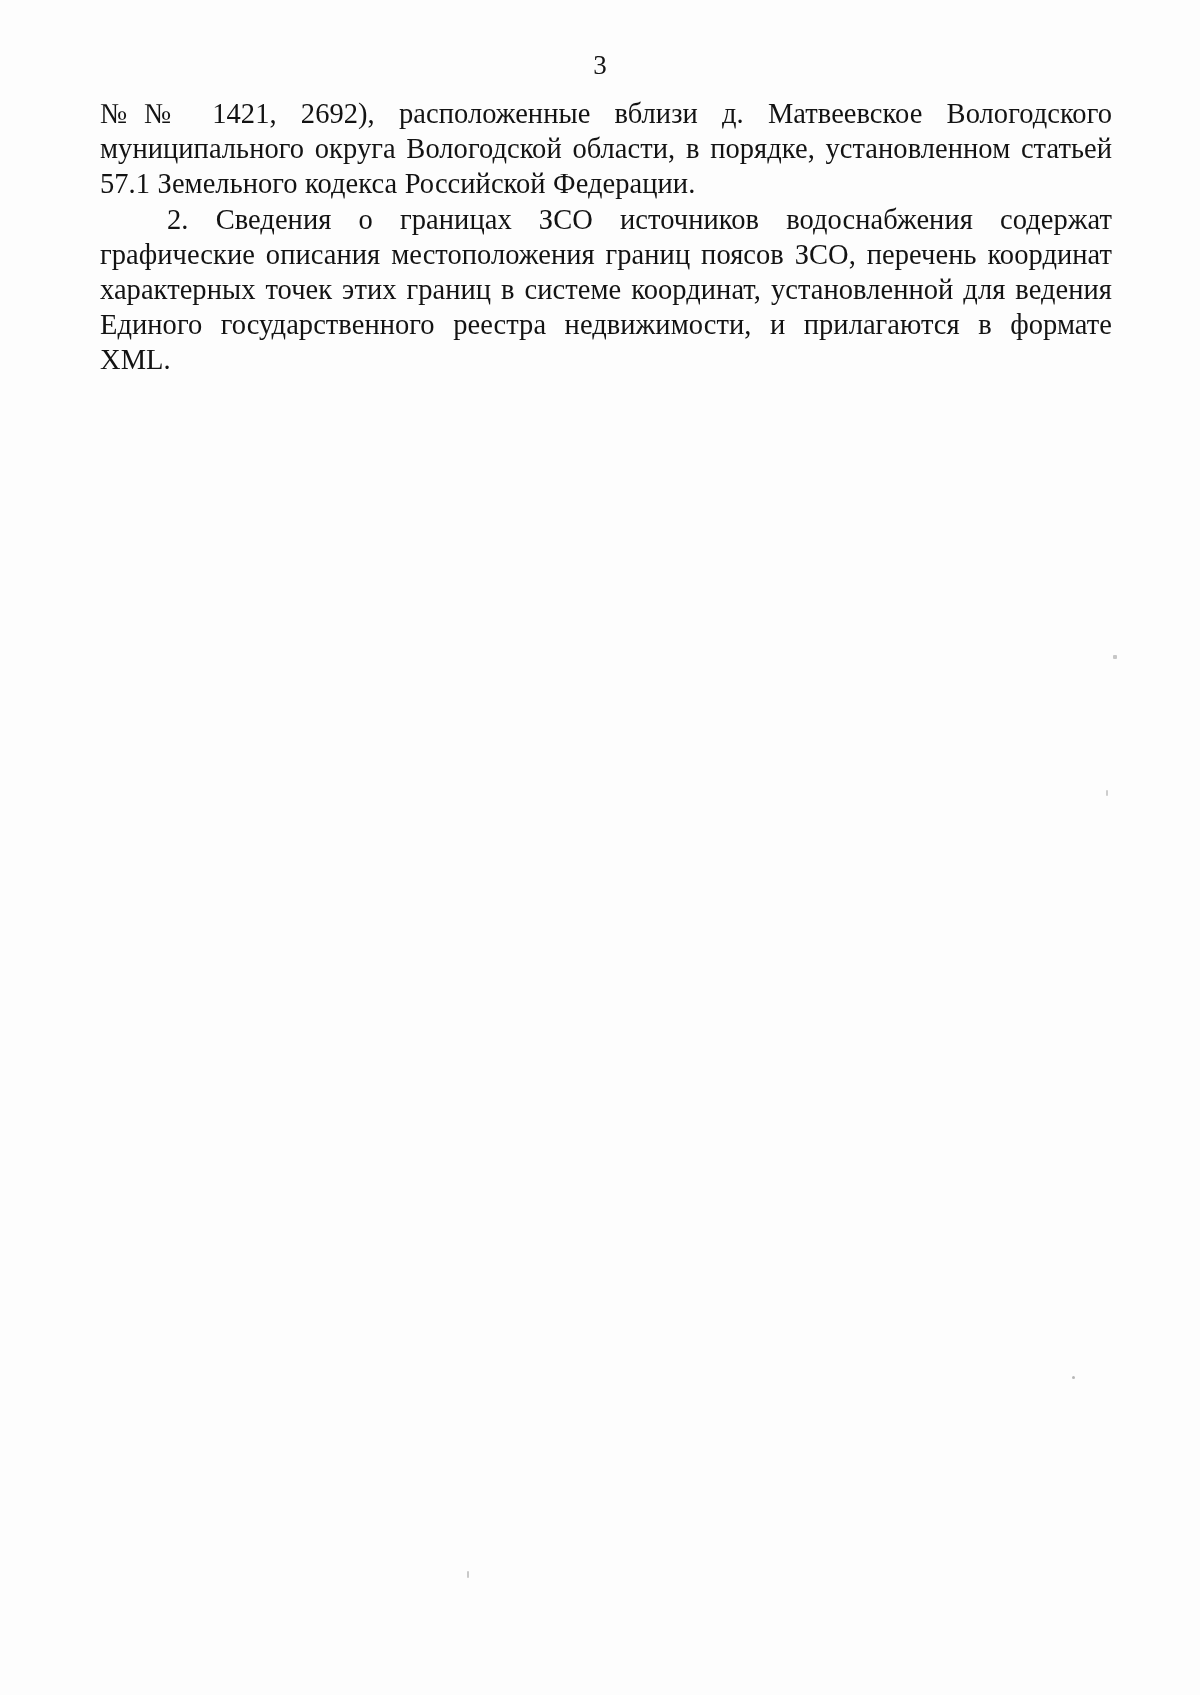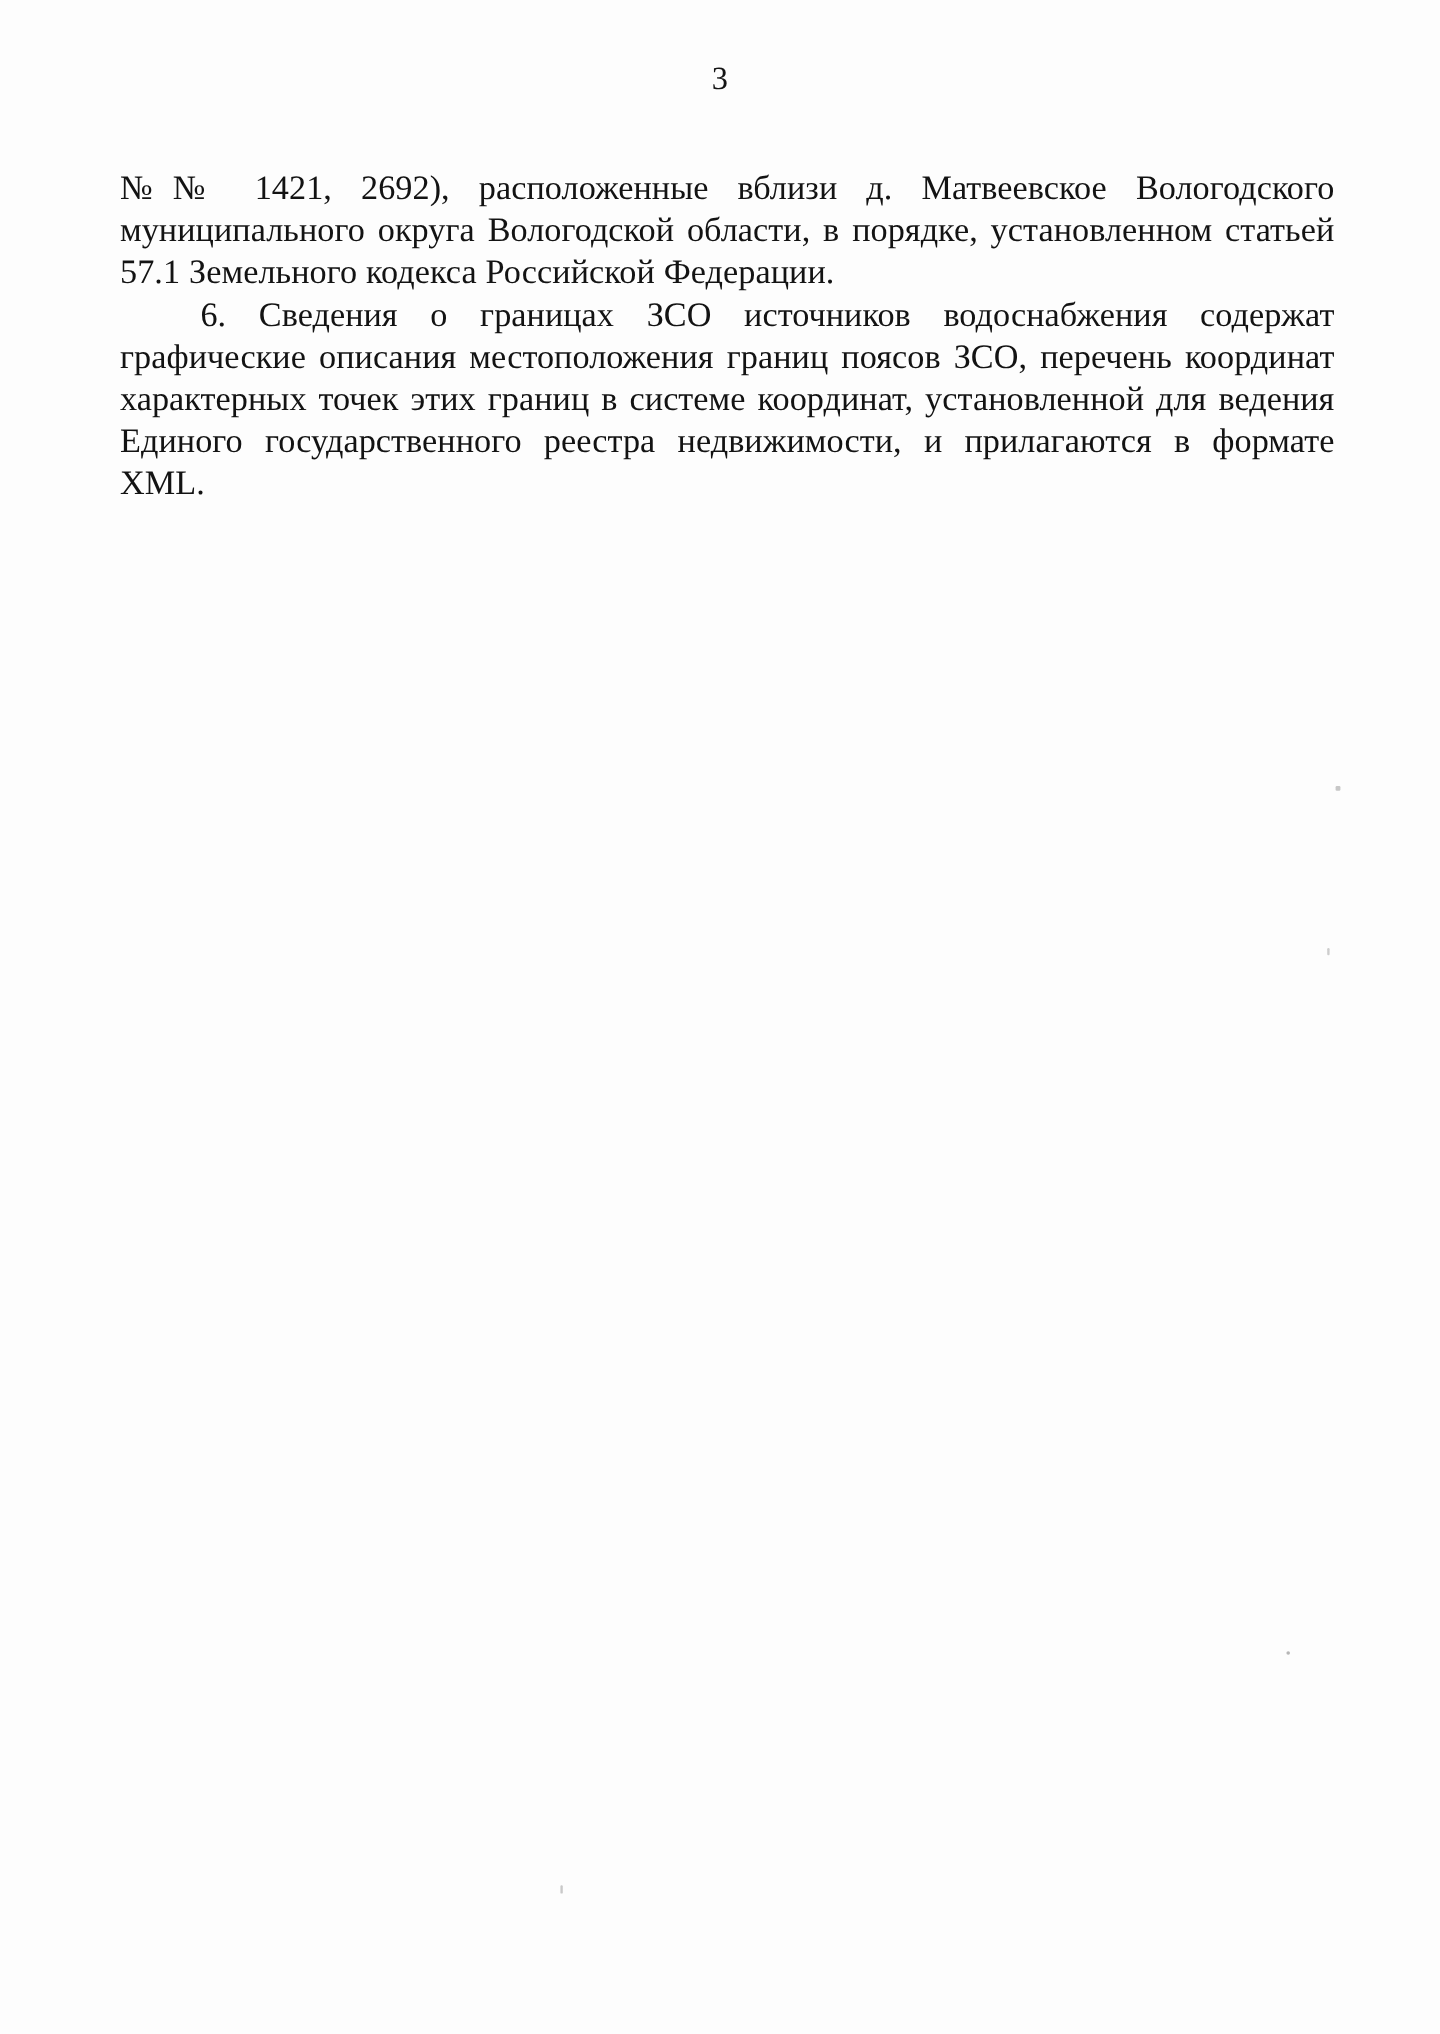--- a/index.html
+++ b/index.html
@@ -54,21 +54,20 @@
     text-justify: inter-word;
     color: #131313;
     letter-spacing: 0.05px;
     word-spacing: 0.3px;
   }
   p.para.indent {
     text-indent: 67px;
   }
   p.para.cont {
     text-indent: 0;
-    margin-top: 44px;
   }
 
   
   p.para, .page-number {
     text-rendering: optimizeLegibility;
   }
 
   
   .speck {
     position: absolute;
@@ -87,21 +86,21 @@
 
 <div class="page">
 
   <div class="page-number">3</div>
 
   <div class="text-block">
 
     <p class="para cont">№№ 1421, 2692), расположенные вблизи д. Матвеевское Вологодского муниципального округа Вологодской области, в порядке, установленном статьей 57.1 Земельного кодекса Российской Федерации.</p>
 
 
-    <p class="para indent">6. Сведения о границах ЗСО источников водоснабжения содержат графические описания местоположения границ поясов ЗСО, перечень координат характерных точек этих границ в системе координат, установленной для ведения Единого государственного реестра недвижимости, и прилагаются в формате XML.</p>
+    <p class="para indent">2. Сведения о границах ЗСО источников водоснабжения содержат графические описания местоположения границ поясов ЗСО, перечень координат характерных точек этих границ в системе координат, установленной для ведения Единого государственного реестра недвижимости, и прилагаются в формате XML.</p>
 
   </div>
 
   <span class="speck s1"></span>
   <span class="speck s2"></span>
   <span class="speck s3"></span>
   <span class="speck s4"></span>
 
 </div>
 

